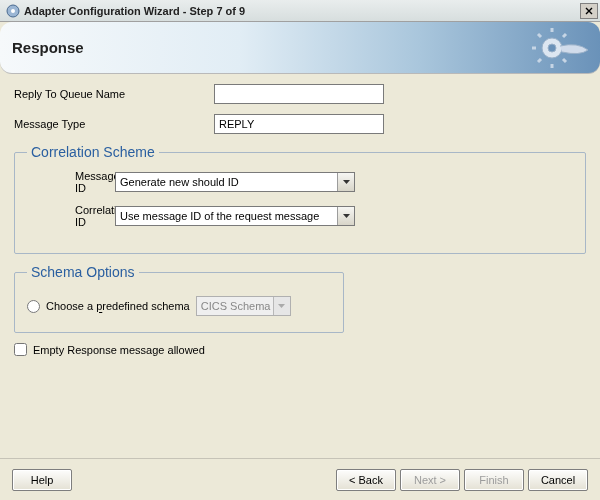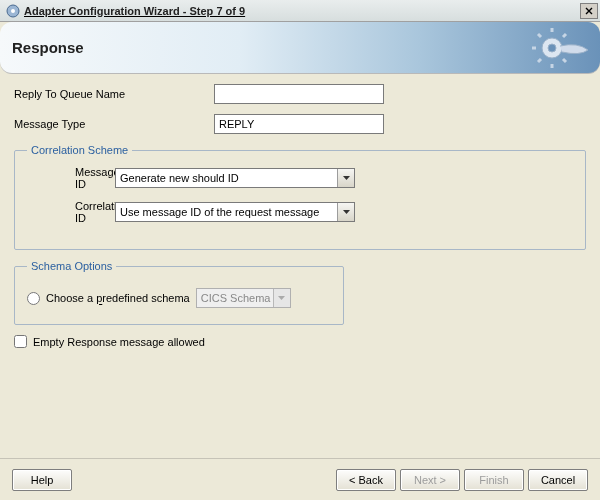--- a/index.html
+++ b/index.html
@@ -13,21 +13,20 @@
     height: 500px;
     overflow: hidden;
   }
   .titlebar {
     height: 22px;
     background: linear-gradient(#e9eded, #d7dede);
     border-bottom: 1px solid #a0a0a0;
     display: flex;
     align-items: center;
     padding: 0 2px 0 6px;
-    text-decoration: underline;
   }
   .titlebar .icon {
     width: 14px; height: 14px;
     margin-right: 4px;
     display: inline-flex; align-items: center; justify-content: center;
   }
   .titlebar .title {
     flex: 1;
     font-weight: bold;
     font-size: 11px;
@@ -83,21 +82,21 @@
   }
   fieldset {
     border: 1px solid #a8b7c7;
     border-radius: 2px;
     margin: 8px 0 10px 0;
     padding: 10px 12px 10px 12px;
   }
   legend {
     color: #2a5fa0;
     padding: 0 4px;
-    font-size: 11px;
+    font-size: 14px;
   }
   fieldset.correlation .row .label { width: 88px; padding-left: 48px; }
   .combo {
     position: relative;
     width: 240px;
     height: 20px;
     border: 1px solid #7a7a7a;
     background: #fff;
     display: flex;
     align-items: center;

